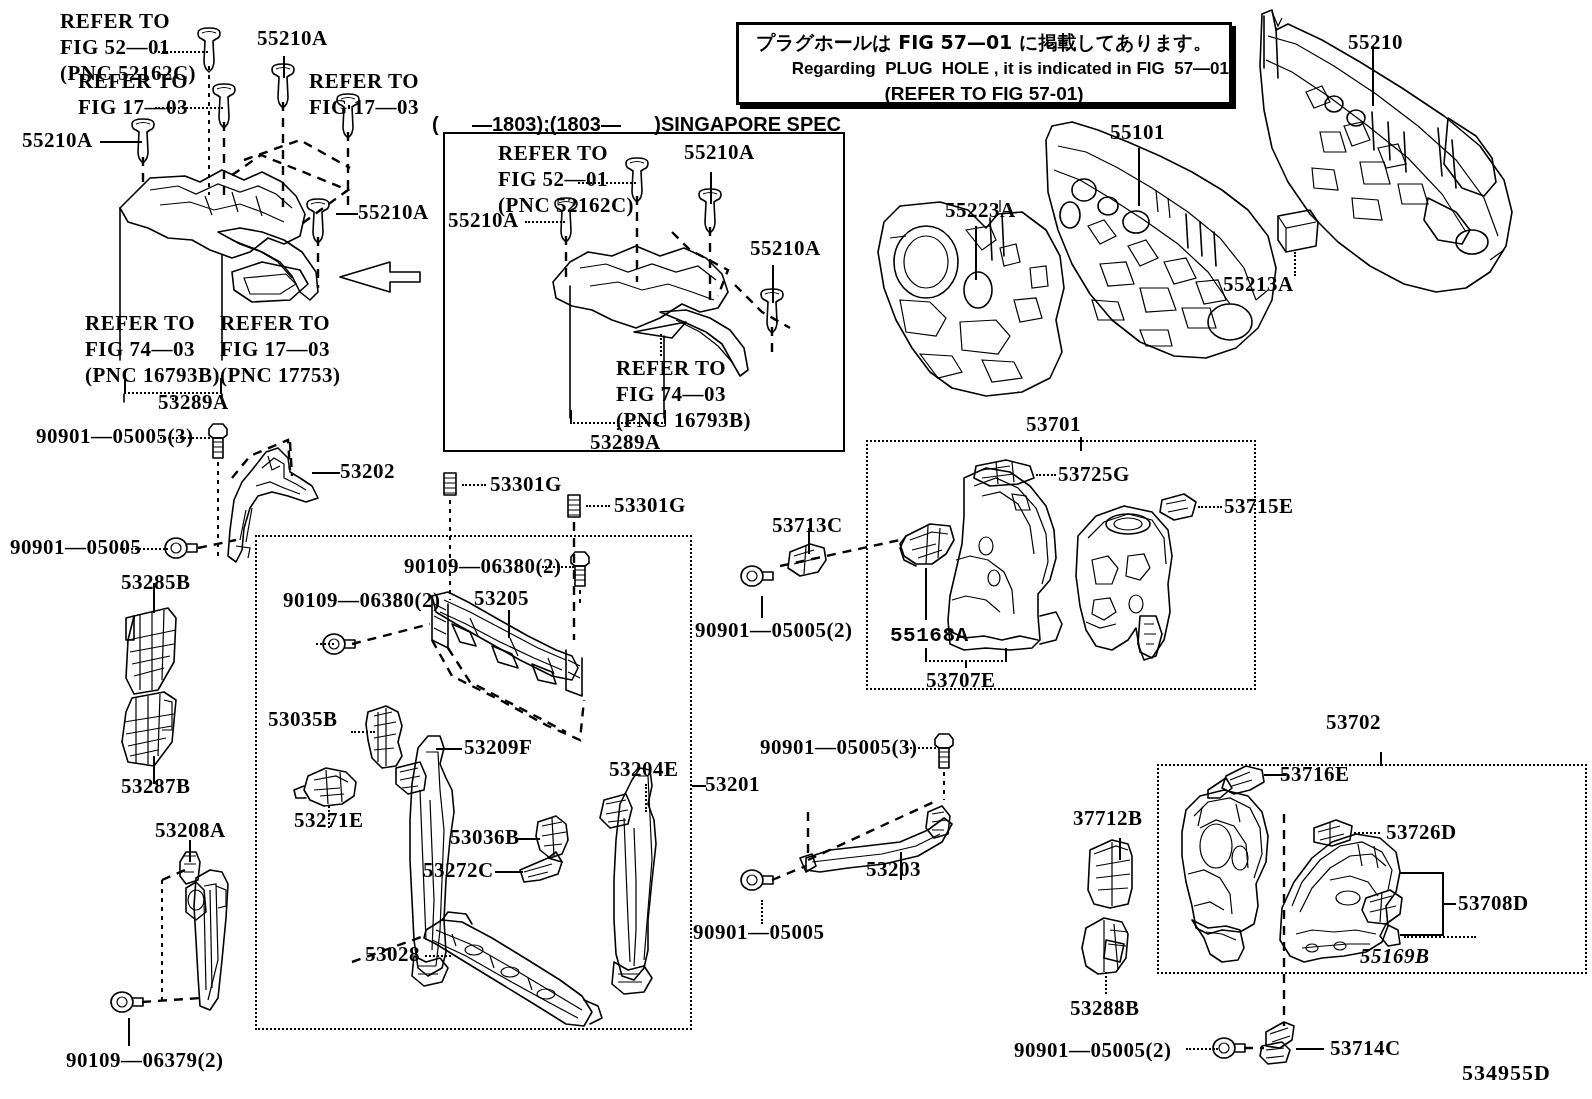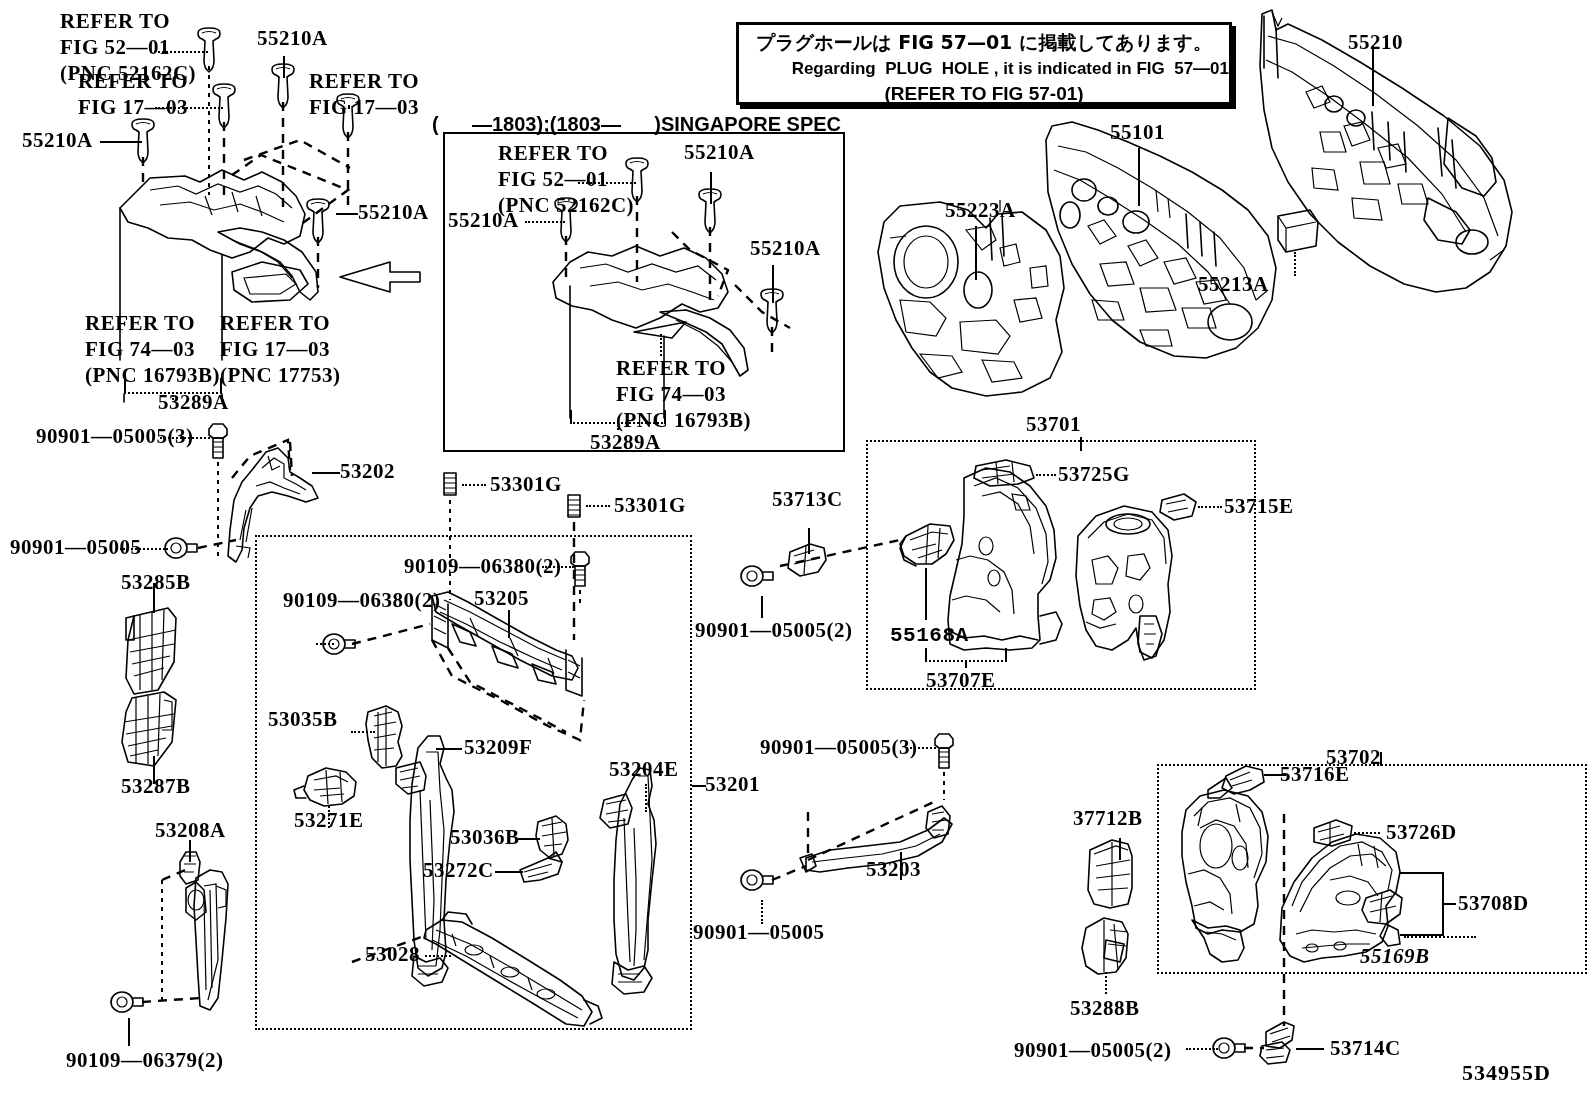--- a/index.html
+++ b/index.html
@@ -641,21 +641,21 @@
   <div class="lbl" style="left:684px; top:140px;">55210A</div>
   <div class="lbl" style="left:750px; top:236px;">55210A</div>
   <div class="lbl ml" style="left:616px; top:355px;">REFER TO
 FIG 74—03
 (PNC 16793B)</div>
   <div class="lbl" style="left:590px; top:430px;">53289A</div>
 
   <div class="lbl" style="left:1348px; top:30px;">55210</div>
   <div class="lbl" style="left:1110px; top:120px;">55101</div>
   <div class="lbl" style="left:945px; top:198px;">55223A</div>
-  <div class="lbl" style="left:1198px; top:272px;">55213A</div>
+  <div class="lbl" style="left:1223px; top:272px;">55213A</div>
 
   <div class="lbl" style="left:36px; top:424px;">90901—05005(3)</div>
   <div class="lbl" style="left:340px; top:459px;">53202</div>
   <div class="lbl" style="left:10px; top:535px;">90901—05005</div>
   <div class="lbl" style="left:121px; top:570px;text-align:right;">53285B</div>
   <div class="lbl" style="left:121px; top:774px;">53287B</div>
   <div class="lbl" style="left:155px; top:818px;">53208A</div>
   <div class="lbl" style="left:66px; top:1048px;">90109—06379(2)</div>
 
   <div class="lbl" style="left:490px; top:472px;">53301G</div>
@@ -665,33 +665,33 @@
   <div class="lbl" style="left:474px; top:586px;">53205</div>
   <div class="lbl" style="left:268px; top:707px;">53035B</div>
   <div class="lbl" style="left:464px; top:735px;">53209F</div>
   <div class="lbl" style="left:294px; top:808px;">53271E</div>
   <div class="lbl" style="left:450px; top:825px;">53036B</div>
   <div class="lbl" style="left:423px; top:858px;">53272C</div>
   <div class="lbl" style="left:365px; top:942px;">53028</div>
   <div class="lbl" style="left:609px; top:757px;">53204E</div>
   <div class="lbl" style="left:705px; top:772px;">53201</div>
 
-  <div class="lbl" style="left:772px; top:487px;">53713C</div>
+  <div class="lbl" style="left:772px; top:513px;">53713C</div>
   <div class="lbl" style="left:695px; top:618px;">90901—05005(2)</div>
   <div class="lbl" style="left:1026px; top:412px;">53701</div>
   <div class="lbl" style="left:1058px; top:462px;">53725G</div>
   <div class="lbl" style="left:1224px; top:494px;">53715E</div>
   <div class="lbl" style="left:890px; top:623px;font-family:Liberation Mono, monospace;">55168A</div>
   <div class="lbl" style="left:926px; top:668px;">53707E</div>
 
   <div class="lbl" style="left:760px; top:735px;">90901—05005(3)</div>
   <div class="lbl" style="left:866px; top:857px;">53203</div>
   <div class="lbl" style="left:693px; top:920px;">90901—05005</div>
 
-  <div class="lbl" style="left:1326px; top:745px;">53702</div>
+  <div class="lbl" style="left:1326px; top:710px;">53702</div>
   <div class="lbl" style="left:1280px; top:762px;">53716E</div>
   <div class="lbl" style="left:1386px; top:820px;">53726D</div>
   <div class="lbl" style="left:1458px; top:891px;">53708D</div>
   <div class="lbl" style="left:1360px; top:944px;font-style:italic;">55169B</div>
   <div class="lbl" style="left:1073px; top:806px;">37712B</div>
   <div class="lbl" style="left:1070px; top:996px;">53288B</div>
   <div class="lbl" style="left:1014px; top:1038px;">90901—05005(2)</div>
   <div class="lbl" style="left:1330px; top:1036px;">53714C</div>
 
   <div class="lbl diagid" style="left:1462px; top:1060px;">534955D</div>

